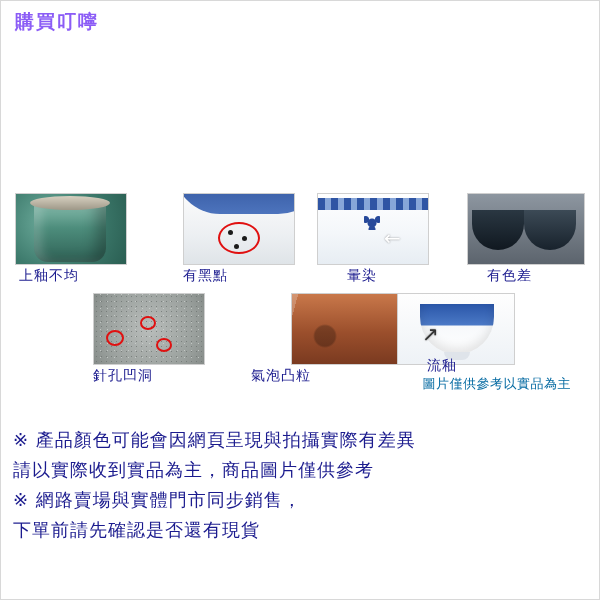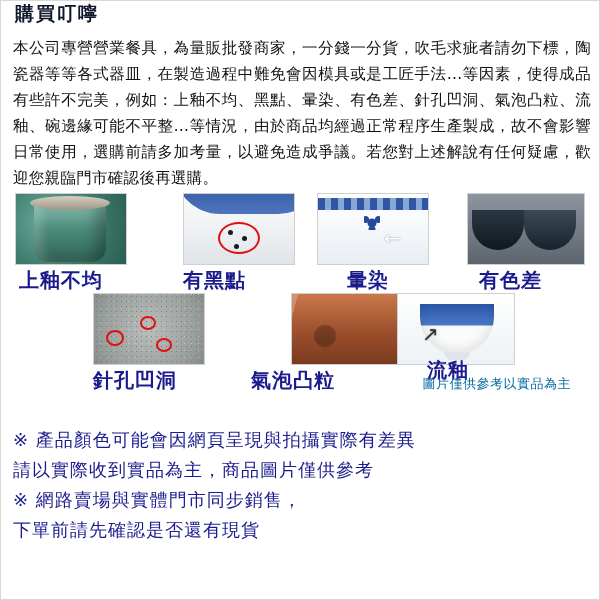--- a/index.html
+++ b/index.html
@@ -17,24 +17,24 @@
     position: relative;
     width: 600px;
     height: 600px;
     box-sizing: border-box;
     border: 1px solid #d8d8d8;
     background: #ffffff;
   }
   .title {
     position: absolute;
     left: 14px;
-    top: 0;
+    top: 8px;
     font-size: 19px;
     font-weight: bold;
-    color: #0f172a;
+    color: #8b5cf6;
     letter-spacing: 2px;
   }
   .body-text {
     position: absolute;
     left: 12px;
     top: 34px;
     width: 578px;
     font-size: 15.5px;
     line-height: 26px;
     color: #111111;
@@ -62,22 +62,22 @@
     position: relative;
     width: 112px;
     height: 72px;
     overflow: hidden;
     border: 1px solid #cfcfcf;
     box-sizing: border-box;
   }
   .thumb.wide { width: 118px; }
   .cap {
     position: absolute;
-    font-size: 20px;
-    font-weight: bold;
+    font-size: 14px;
+    font-weight: normal;
     color: #1b1b8e;
     letter-spacing: 1px;
     white-space: nowrap;
   }
 
   
   .p-glaze {
     background:
       radial-gradient(circle at 30% 40%, #6fae9e 0%, #3d7a6c 55%, #2a5e52 100%),
       #3d7a6c;
@@ -232,21 +232,20 @@
     letter-spacing: 0.5px;
   }
 </style>
 </head>
 <body>
 
 <div class="page">
 
   <div class="title">購買叮嚀</div>
 
-  <div class="body-text">本公司專營營業餐具，為量販批發商家，一分錢一分貨，吹毛求疵者請勿下標，陶瓷器等等各式器皿，在製造過程中難免會因模具或是工匠手法…等因素，使得成品有些許不完美，例如：上釉不均、黑點、暈染、有色差、針孔凹洞、氣泡凸粒、流釉、碗邊緣可能不平整…等情況，由於商品均經過正常程序生產製成，故不會影響日常使用，選購前請多加考量，以避免造成爭議。若您對上述解說有任何疑慮，歡迎您親臨門市確認後再選購。</div>
 
   <div class="photos">
 
     <div class="photo-row">
 
       <div class="cell" style="left:0px;">
         <div class="thumb p-glaze">
           <div class="pot"></div>
           <div class="rim"></div>
         </div>
@@ -271,21 +270,21 @@
           <div class="arrow-w" style="left:66px; top:34px;">←</div>
         </div>
         <div class="cap" style="left:30px; top:74px;">暈染</div>
       </div>
 
       <div class="cell" style="left:452px;">
         <div class="thumb wide p-color">
           <div class="bowl-a"></div>
           <div class="bowl-b"></div>
         </div>
-        <div class="cap" style="left:12px; top:74px;">有色差</div>
+        <div class="cap" style="left:20px; top:74px;">有色差</div>
       </div>
     </div>
 
     <div class="photo-row row2" style="margin-top:8px;">
 
       <div class="cell" style="left:78px;">
         <div class="thumb p-pin">
           <div class="speckle"></div>
           <div class="circle-mark" style="left:12px; top:36px; width:18px; height:16px;"></div>
           <div class="circle-mark" style="left:46px; top:22px; width:16px; height:14px;"></div>

